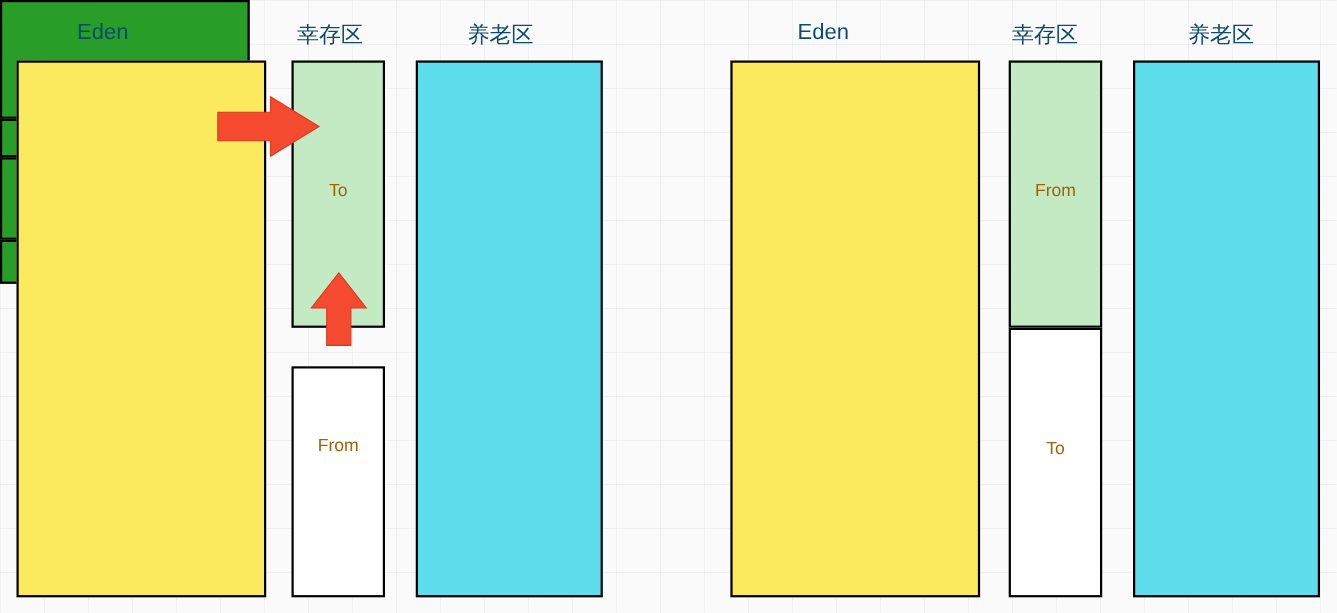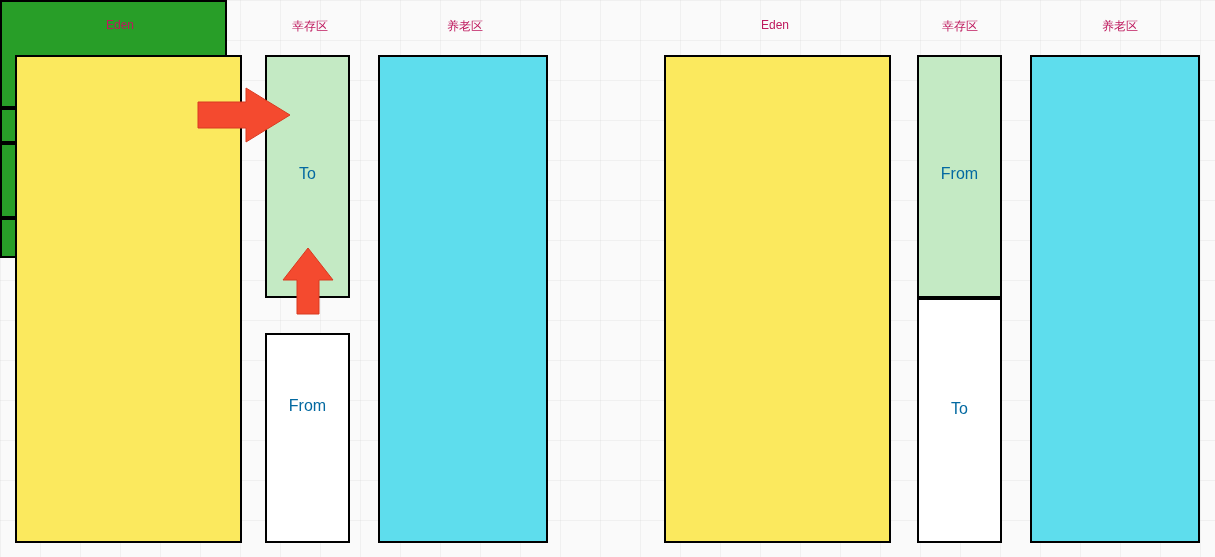--- a/index.html
+++ b/index.html
@@ -9,37 +9,37 @@
       background: #fafafa;
       background-image:
         linear-gradient(to right, rgba(200,200,200,0.2) 1px, transparent 1px),
         linear-gradient(to bottom, rgba(200,200,200,0.2) 1px, transparent 1px);
       background-size: 40px 40px;
       font-family: "Microsoft YaHei", Arial, sans-serif;
       position: relative;
     }
     .label {
       position: absolute;
-      font-size: 12px;
-      color: #be185d;
-      text-align: center;
+      font-size: 20px;
+      color: #0c4a6e;
+      text-align: left;
     }
     .box {
       position: absolute;
       border: 2px solid #000;
     }
     .eden-box { background: #fbe95e; }
     .green-fill { background: #289e28; border: 2px solid #000; }
     .light-green { background: #c4eac4; }
     .white-box { background: #fff; }
     .cyan-box { background: #5edded; }
     .inner-label {
       position: absolute;
       font-size: 16px;
-      color: #0369a1;
+      color: #a16207;
       width: 100%;
       text-align: center;
     }
   </style>
 </head>
 <body>
 
 <div class="label" style="left:70px; top:18px; width:100px;">Eden</div>
 <div class="label" style="left:270px; top:18px; width:80px;">幸存区</div>
 <div class="label" style="left:425px; top:18px; width:80px;">养老区</div>

